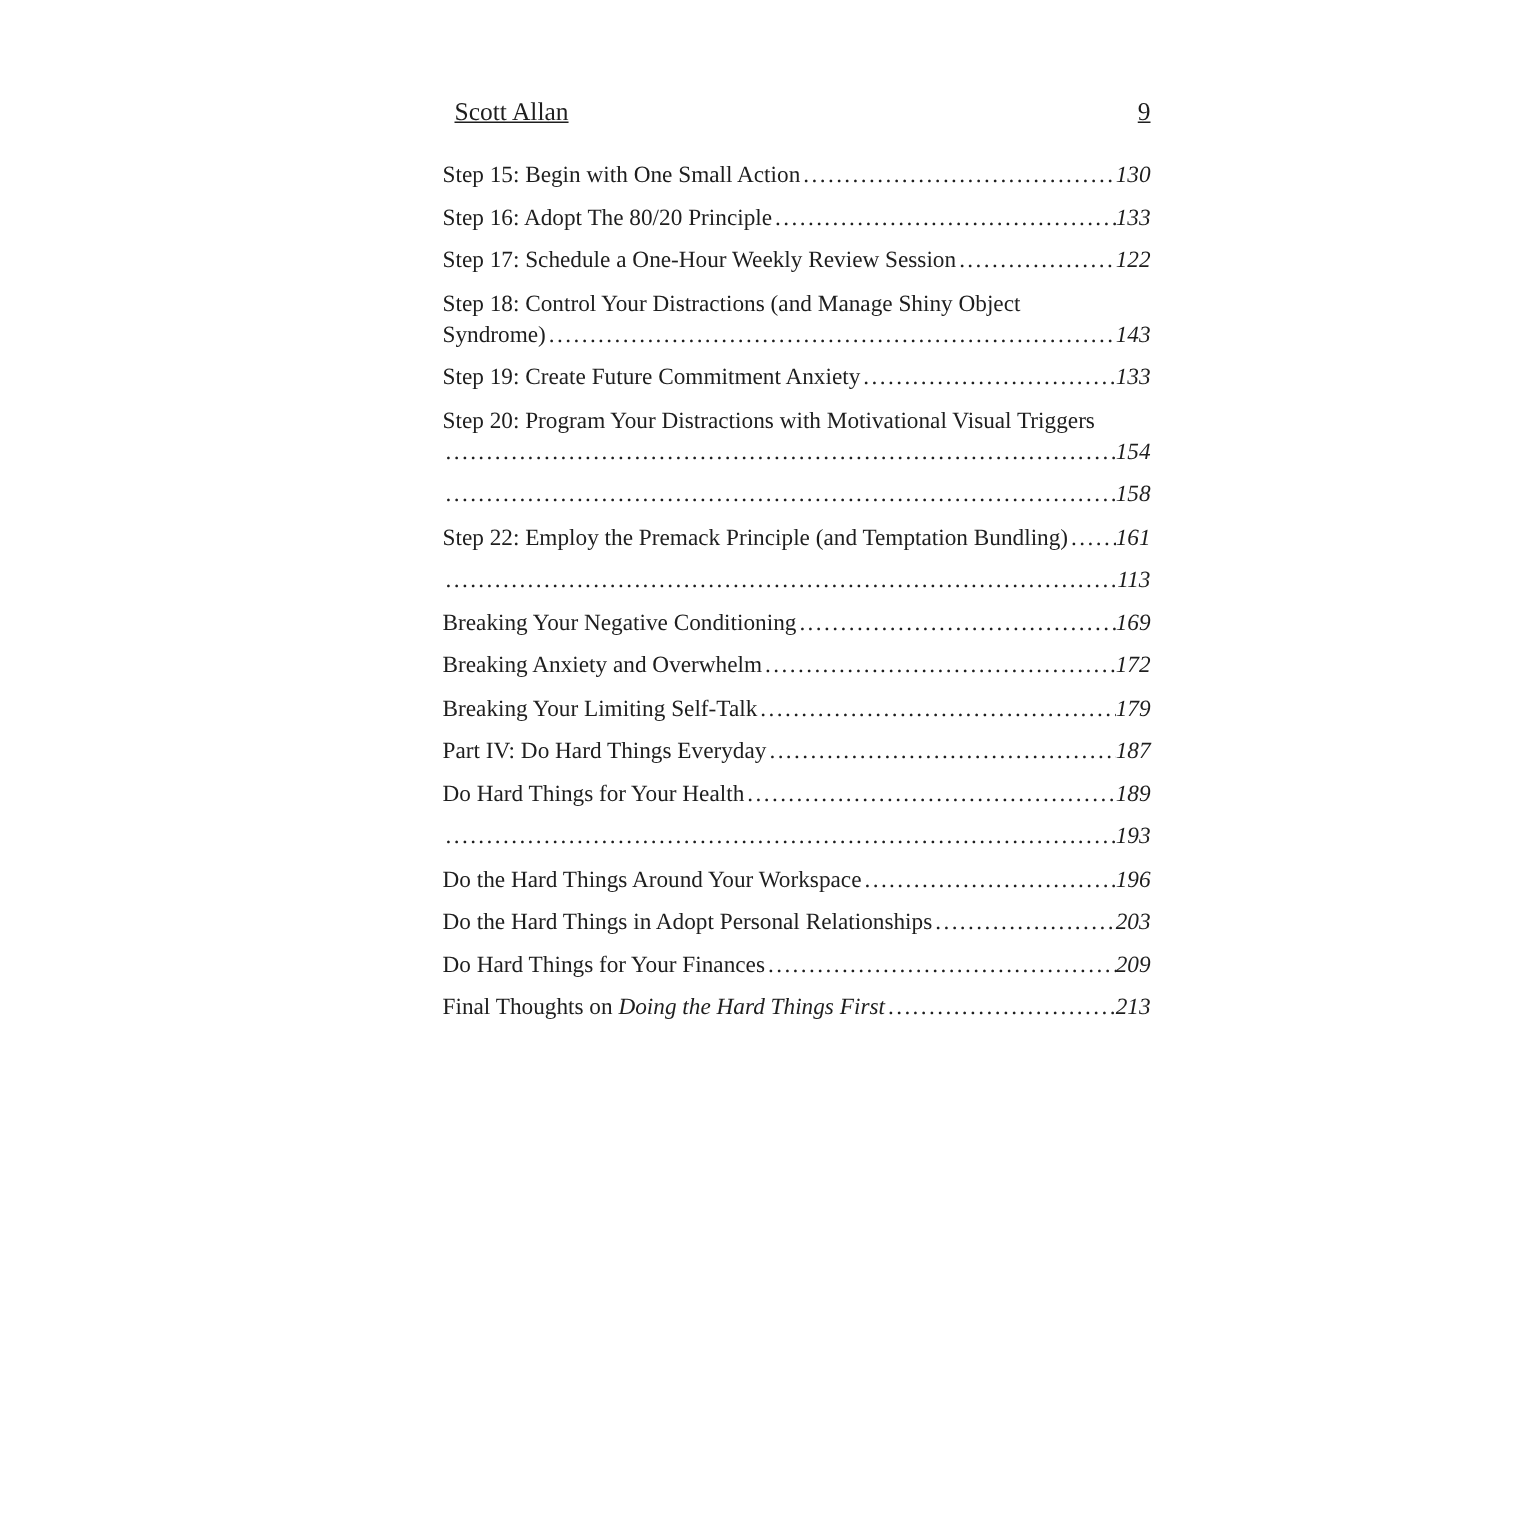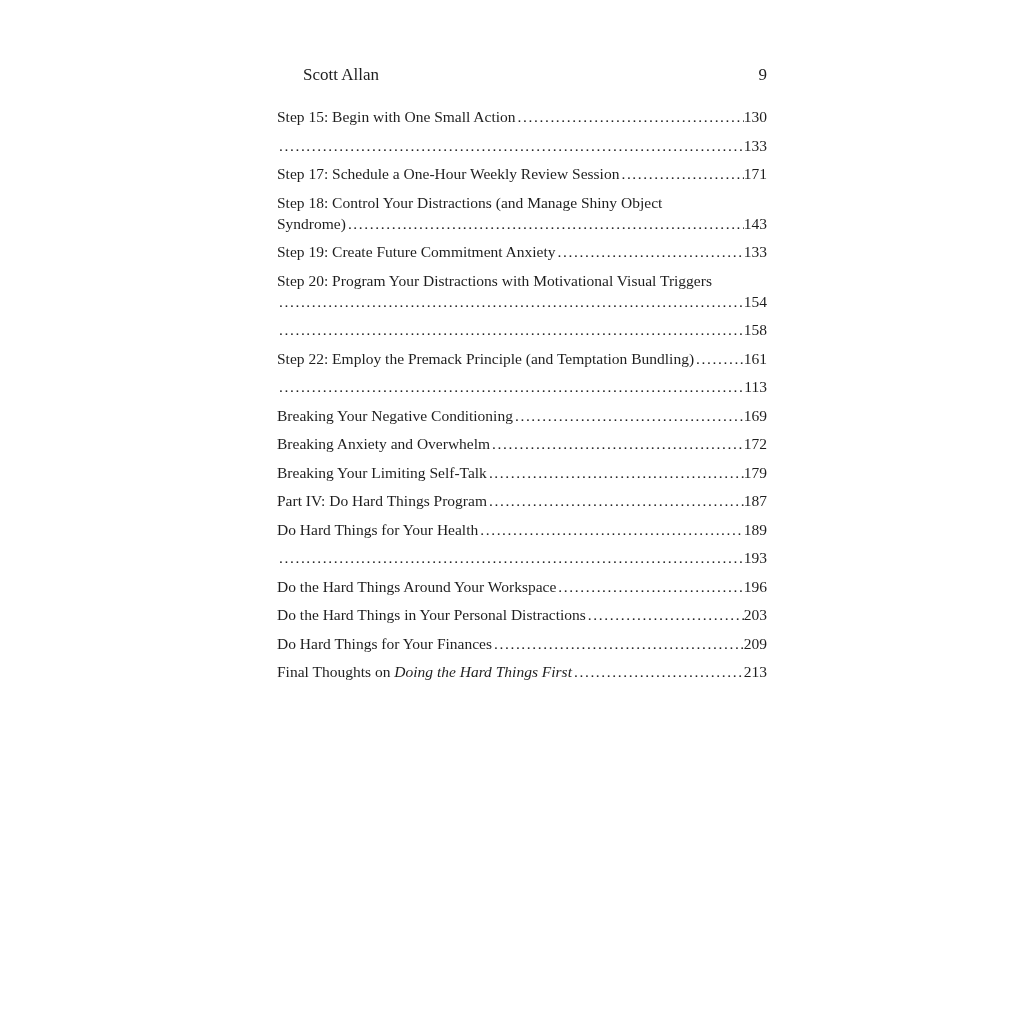--- a/index.html
+++ b/index.html
@@ -15,67 +15,69 @@
     width: 490px;
   }
   .running-header {
     display: flex;
     justify-content: space-between;
     align-items: baseline;
     padding-left: 26px;
     font-size: 17px;
     line-height: 21px;
     margin-bottom: 21px;
+    text-decoration: underline;
   }
-  .toc .entry { margin-bottom: 7.5px; }
+  .toc .entry { margin-bottom: 7.5px; margin-left: 18px; }
   .toc .row {
     display: flex;
     align-items: baseline;
     font-size: 15.5px;
     line-height: 21px;
   }
   .toc .title { white-space: nowrap; }
   .toc .title em { }
   .dots {
     flex: 1 1 auto;
     overflow: hidden;
     white-space: nowrap;
     letter-spacing: 1.6px;
     padding-left: 2px;
     min-width: 0;
   }
-  .pg { white-space: nowrap; }
+  .pg { white-space: nowrap; font-style: italic; }
 </style>
 </head>
 <body>
 
 <div class="page">
   <div class="running-header">
     <span>Scott Allan</span>
     <span>9</span>
   </div>
   <div class="toc" id="toc">
       <div class="entry">
         <div class="row">
           <span class="title">Step 15: Begin with One Small Action</span>
           <span class="dots">....................................................................................................................................................................................</span>
           <span class="pg">130</span>
         </div>
       </div>
       <div class="entry">
         <div class="row">
+          <span class="title">Step 16: Adopt The 80/20 Principle</span>
           <span class="dots">....................................................................................................................................................................................</span>
           <span class="pg">133</span>
         </div>
       </div>
       <div class="entry">
         <div class="row">
           <span class="title">Step 17: Schedule a One-Hour Weekly Review Session</span>
           <span class="dots">....................................................................................................................................................................................</span>
-          <span class="pg">171</span>
+          <span class="pg">122</span>
         </div>
       </div>
       <div class="entry">
         <div class="row">
           <span class="title">Step 18: Control Your Distractions (and Manage Shiny Object</span>
         </div>
         <div class="row">
           <span class="title">Syndrome)</span>
           <span class="dots">....................................................................................................................................................................................</span>
           <span class="pg">143</span>
@@ -133,21 +135,21 @@
       </div>
       <div class="entry">
         <div class="row">
           <span class="title">Breaking Your Limiting Self-Talk</span>
           <span class="dots">....................................................................................................................................................................................</span>
           <span class="pg">179</span>
         </div>
       </div>
       <div class="entry">
         <div class="row">
-          <span class="title">Part IV: Do Hard Things Program</span>
+          <span class="title">Part IV: Do Hard Things Everyday</span>
           <span class="dots">....................................................................................................................................................................................</span>
           <span class="pg">187</span>
         </div>
       </div>
       <div class="entry">
         <div class="row">
           <span class="title">Do Hard Things for Your Health</span>
           <span class="dots">....................................................................................................................................................................................</span>
           <span class="pg">189</span>
         </div>
@@ -160,21 +162,21 @@
       </div>
       <div class="entry">
         <div class="row">
           <span class="title">Do the Hard Things Around Your Workspace</span>
           <span class="dots">....................................................................................................................................................................................</span>
           <span class="pg">196</span>
         </div>
       </div>
       <div class="entry">
         <div class="row">
-          <span class="title">Do the Hard Things in Your Personal Distractions</span>
+          <span class="title">Do the Hard Things in Adopt Personal Relationships</span>
           <span class="dots">....................................................................................................................................................................................</span>
           <span class="pg">203</span>
         </div>
       </div>
       <div class="entry">
         <div class="row">
           <span class="title">Do Hard Things for Your Finances</span>
           <span class="dots">....................................................................................................................................................................................</span>
           <span class="pg">209</span>
         </div>

